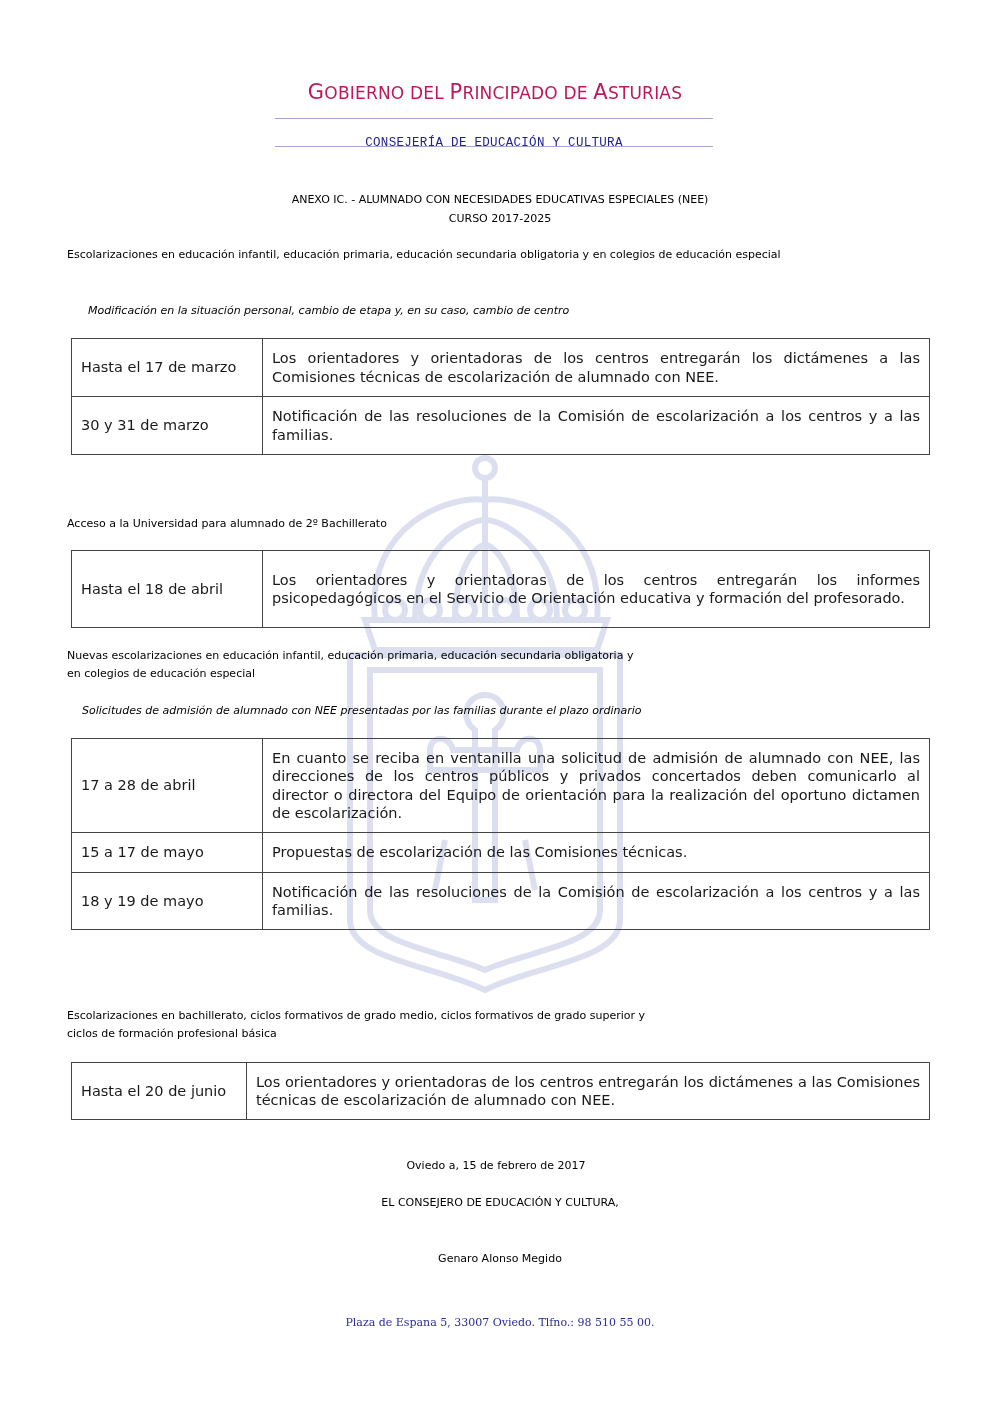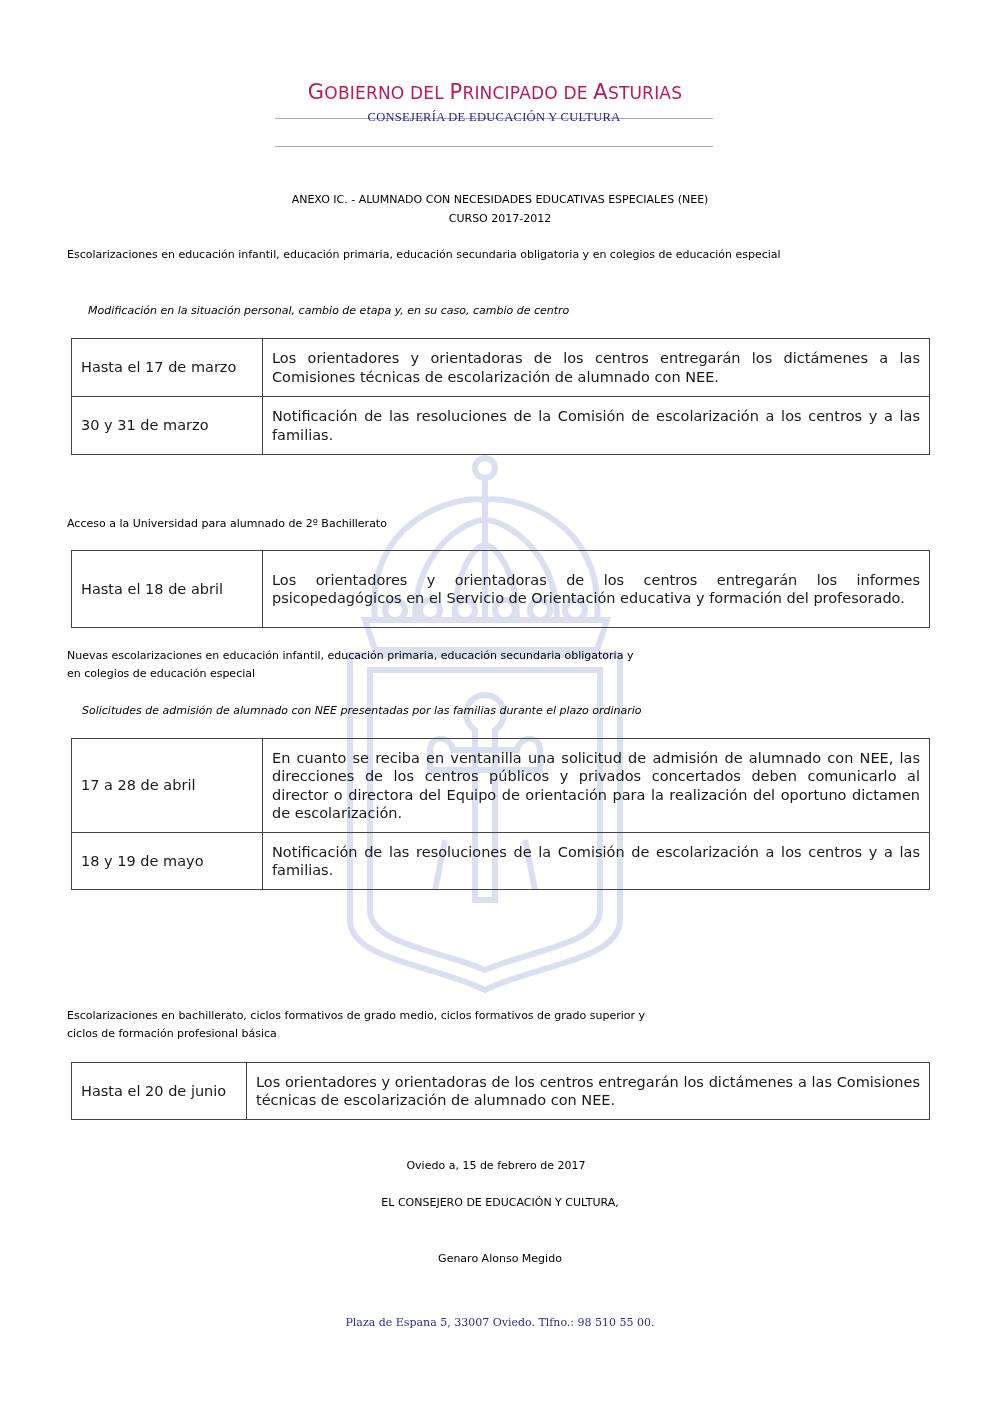--- a/index.html
+++ b/index.html
@@ -6,22 +6,22 @@
   body { width: 1000px; height: 1414px; position: relative; overflow: hidden;
          font-family: "DejaVu Sans", sans-serif; color: #1a1a1a; }
   .page { position: absolute; left: 0; top: 0; width: 1000px; height: 1414px; }
 
   
   .hdr-title { position: absolute; left: 270px; width: 450px; top: 80px; text-align: center;
                font-family: "DejaVu Sans", sans-serif; color: #be185d; font-size: 17px;
                letter-spacing: 0.2px; font-variant: small-caps; }
   .hdr-title .big { font-size: 21px; }
   .hdr-rule { position: absolute; left: 275px; width: 438px; height: 1px; background: #a9a3d6; }
-  .hdr-sub { position: absolute; left: 275px; width: 438px; top: 110px; text-align: center;
-             font-family: Liberation Serif, serif; color: #22228f; font-size: 12.5px; letter-spacing: 0.3px; }
+  .hdr-sub { position: absolute; left: 275px; width: 438px; top: 136px; text-align: center;
+             font-family: Liberation Mono, monospace; color: #22228f; font-size: 12.5px; letter-spacing: 0.3px; }
 
   
   .watermark { position: absolute; left: 335px; top: 450px; width: 300px; height: 545px; opacity: 0.16; z-index: 0; }
 
   .content { position: absolute; left: 0; top: 0; width: 1000px; z-index: 1; }
   .t { position: absolute; font-size: 11px; line-height: 18.5px; color: #000000; }
   .center { text-align: center; }
   .justify { text-align: justify; text-align-last: left; }
   .ital { font-style: italic; }
 
@@ -70,21 +70,21 @@
       <path d="M150 245 C 130 245, 125 270, 140 280 L 140 450 L 160 450 L 160 280 C 175 270, 170 245, 150 245 Z"></path>
       <path d="M95 300 C 95 285, 115 285, 118 300 L 182 300 C 185 285, 205 285, 205 300 L 205 320 L 95 320 Z"></path>
       <path d="M110 390 L 100 440"></path>
         <path d="M190 390 L 200 440"></path>
     </g>
   </svg>
 
   <div class="content">
 
     <div class="t center" style="left:0;width:1000px;top:191px">ANEXO IC. - ALUMNADO CON NECESIDADES EDUCATIVAS ESPECIALES (NEE)</div>
-    <div class="t center" style="left:0;width:1000px;top:210px">CURSO 2017-2012</div>
+    <div class="t center" style="left:0;width:1000px;top:210px">CURSO 2017-2025</div>
 
     <div class="t justify" style="left:67px;width:791px;top:246px">Escolarizaciones en educación infantil, educación primaria, educación secundaria obligatoria y en colegios de educación especial</div>
     <div class="t ital" style="left:88px;width:800px;top:302px">Modificación en la situación personal, cambio de etapa y, en su caso, cambio de centro</div>
 
     <table class="sched" style="top:338px">
       <colgroup>
           <col style="width:191px">
           <col>
         </colgroup>
       <tbody>
@@ -121,20 +121,24 @@
     <table class="sched" style="top:738px">
       <colgroup>
           <col style="width:191px">
           <col>
         </colgroup>
       <tbody>
           <tr style="height:94px">
         <td class="date">17 a 28 de abril</td>
         <td class="desc">En cuanto se reciba en ventanilla una solicitud de admisión de alumnado con NEE, las direcciones de los centros públicos y privados concertados deben comunicarlo al director o directora del Equipo de orientación para la realización del oportuno dictamen de escolarización.</td>
       </tr>
+      <tr style="height:40px">
+        <td class="date">15 a 17 de mayo</td>
+        <td class="desc">Propuestas de escolarización de las Comisiones técnicas.</td>
+      </tr>
       <tr style="height:57px">
         <td class="date">18 y 19 de mayo</td>
         <td class="desc">Notificación de las resoluciones de la Comisión de escolarización a los centros y a las familias.</td>
       </tr>
     </tbody>
       </table>
 
     <div class="t" style="left:67px;width:880px;top:1007px">Escolarizaciones en bachillerato, ciclos formativos de grado medio, ciclos formativos de grado superior y</div>
     <div class="t" style="left:67px;width:880px;top:1025px">ciclos de formación profesional básica</div>
 

